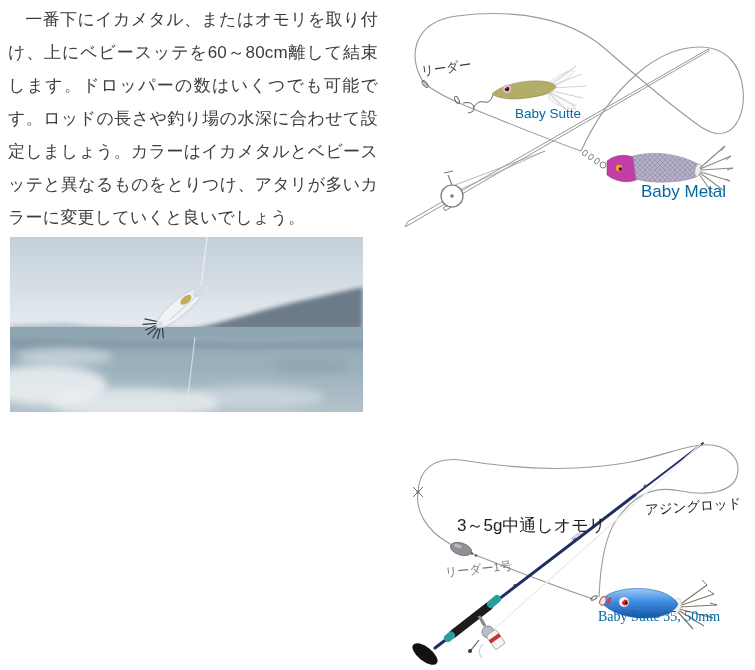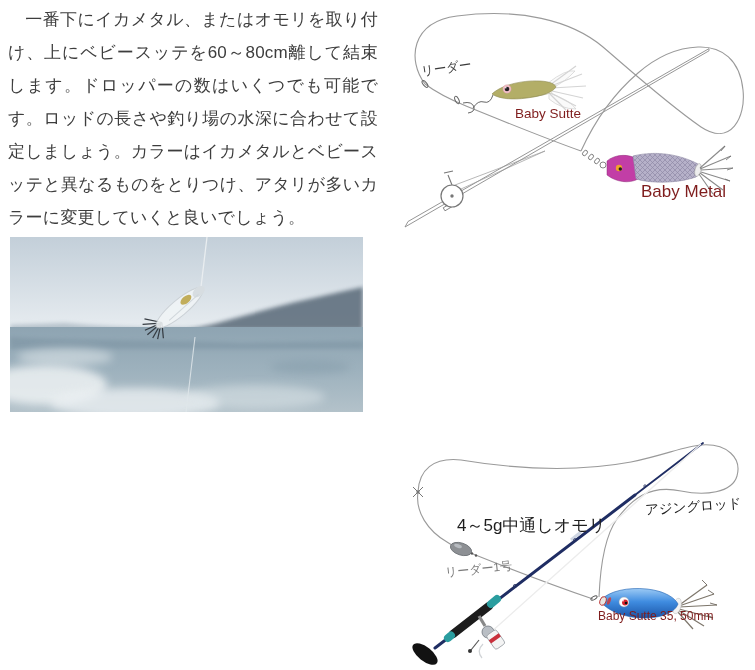--- a/index.html
+++ b/index.html
@@ -6,28 +6,28 @@
   .page{position:relative;width:755px;height:670px;background:#fff;overflow:hidden;
         font-family:"Liberation Sans",sans-serif;}
   .jp-text{position:absolute;width:370px;font-size:17px;line-height:33px;
            color:#3d3d3d;text-align:justify;margin:0;letter-spacing:0.2px;}
   #para1{left:8px;top:3px;}
   #para2{left:8px;top:438px;}
   .photo{position:absolute;left:10px;top:237px;width:353px;height:175px;overflow:hidden;}
   .diagram{position:absolute;background:#fff;}
   #diagram-top{left:395px;top:0;width:360px;height:240px;}
   #diagram-bottom{left:395px;top:430px;width:360px;height:240px;}
-  .dlabel{position:absolute;white-space:nowrap;color:#7f1d1d;}
+  .dlabel{position:absolute;white-space:nowrap;color:#0369a1;}
   #lbl-leader-top{left:26px;top:60px;font-size:12.5px;transform:rotate(-8deg);color:#3a3a3a;}
   #lbl-babysutte-top{left:120px;top:106px;font-size:13.5px;}
   #lbl-babymetal-top{left:246px;top:182px;font-size:17px;}
   #lbl-rod-bottom{left:250px;top:68px;font-size:13.5px;transform:rotate(-4deg);color:#222;}
   #lbl-sinker-bottom{left:62px;top:84px;font-size:17px;color:#1e1e1e;}
   #lbl-leader1-bottom{left:50px;top:131px;font-size:12px;color:#7a7a7a;transform:rotate(-6deg);}
-  #lbl-lure-bottom{left:203px;top:179px;font-size:12px;}
+  #lbl-lure-bottom{left:203px;top:179px;font-size:14px;font-family:Liberation Serif, serif;}
   svg{display:block;}
 </style>
 </head>
 <body>
 
 <div class="page">
 
   <p class="jp-text" id="para1">　一番下にイカメタル、またはオモリを取り付け、上にベビースッテを60～80cm離して結束します。ドロッパーの数はいくつでも可能です。ロッドの長さや釣り場の水深に合わせて設定しましょう。カラーはイカメタルとベビースッテと異なるものをとりつけ、アタリが多いカラーに変更していくと良いでしょう。</p>
 
   <div class="photo">
@@ -238,18 +238,18 @@
         <path d="M206,170 C214,161 233,157 252,159 C270,161 280,168 283,174 C280,182 268,188 249,188 C230,188 213,181 206,172 Z" fill="url(#blueG)" stroke="#1d5fb0" stroke-width="0.6"></path>
         <ellipse cx="208" cy="171" rx="3" ry="4.5" transform="rotate(20 208 171)" fill="#e8e6e2" stroke="#b33" stroke-width="0.9"></ellipse>
         <ellipse cx="214" cy="171" rx="1.6" ry="4" transform="rotate(20 214 171)" fill="#cf3b3b" opacity="0.85"></ellipse>
         <circle cx="229" cy="172" r="5" fill="#fff" stroke="#8899aa" stroke-width="0.5"></circle>
         <circle cx="230" cy="172.5" r="3" fill="#d8242e"></circle>
         <circle cx="231" cy="173" r="1.3" fill="#111"></circle>
         <circle cx="228" cy="170.8" r="0.8" fill="#fff"></circle>
       </g>
     </svg>
     <div class="dlabel" id="lbl-rod-bottom">アジングロッド</div>
-    <div class="dlabel" id="lbl-sinker-bottom">4～5g中通しオモリ</div>
+    <div class="dlabel" id="lbl-sinker-bottom">3～5g中通しオモリ</div>
     <div class="dlabel" id="lbl-leader1-bottom">リーダー1号</div>
     <div class="dlabel" id="lbl-lure-bottom">Baby Sutte 35, 50mm</div>
   </div>
 
 </div>
 
 </body></html>

